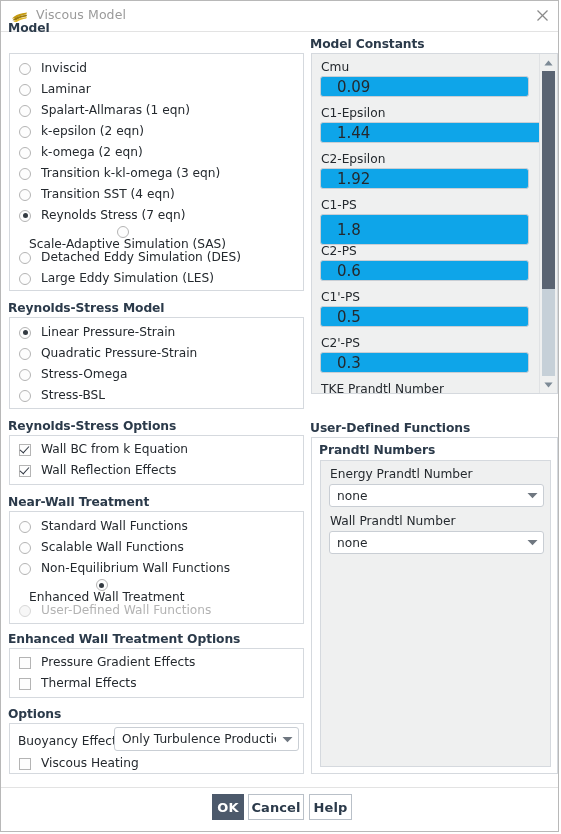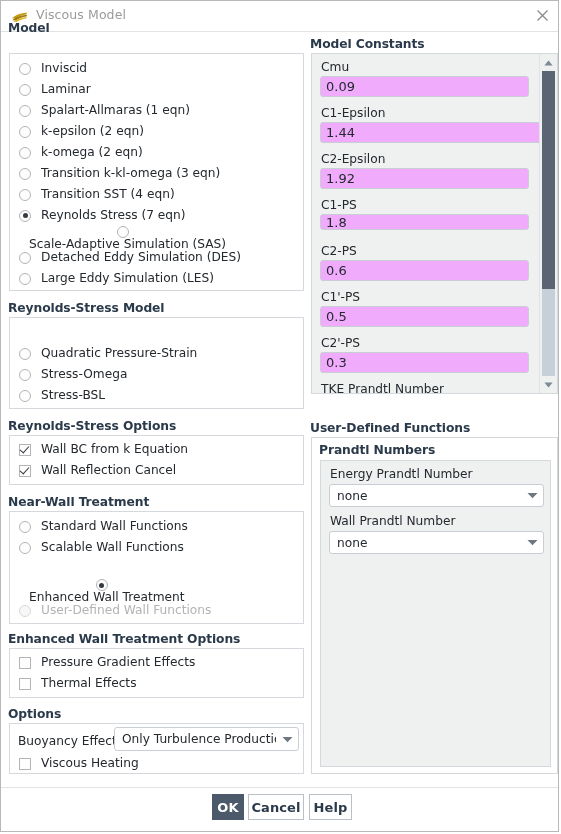--- a/index.html
+++ b/index.html
@@ -112,25 +112,25 @@
   .fld-label {
     position: absolute;
     font-size: 12.2px;
     color: #24292e;
     white-space: nowrap;
   }
   .textinput {
     position: absolute;
     border: 1px solid #c9ced4;
     border-radius: 3px;
-    background: #f0abfc;
-    box-sizing: border-box;
-    font-size: 13px;
+    background: #0ea5e9;
+    box-sizing: border-box;
+    font-size: 15px;
     color: #24292e;
-    padding: 0 0 0 5px;
+    padding: 0 0 0 16px;
     display: flex;
     align-items: center;
     cursor: text;
   }
 
   
   .combo {
     position: absolute;
     border: 1px solid #c9ced4;
     border-radius: 3px;
@@ -294,20 +294,24 @@
         <span class="opt-label">Detached Eddy Simulation (DES)</span>
       </div>
     <div class="radio-row" style="top:214px;">
         <span class="radio"></span>
         <span class="opt-label">Large Eddy Simulation (LES)</span>
       </div>
   </div>
 
   <div class="sect-title" style="left:7px; top:300px;">Reynolds-Stress Model</div>
   <div class="groupbox" style="left:8px; top:316px; width:295px; height:92px;">
+    <div class="radio-row" style="top:4px;">
+        <span class="radio on"></span>
+        <span class="opt-label">Linear Pressure-Strain</span>
+      </div>
     <div class="radio-row" style="top:25px;">
         <span class="radio"></span>
         <span class="opt-label">Quadratic Pressure-Strain</span>
       </div>
     <div class="radio-row" style="top:46px;">
         <span class="radio"></span>
         <span class="opt-label">Stress-Omega</span>
       </div>
     <div class="radio-row" style="top:67px;">
         <span class="radio"></span>
@@ -316,33 +320,37 @@
   </div>
 
   <div class="sect-title" style="left:7px; top:418px;">Reynolds-Stress Options</div>
   <div class="groupbox" style="left:8px; top:434px; width:295px; height:50px;">
     <div class="check-row" style="top:3px;">
         <span class="checkbox on"></span>
         <span class="opt-label">Wall BC from k Equation</span>
       </div>
     <div class="check-row" style="top:24px;">
         <span class="checkbox on"></span>
-        <span class="opt-label">Wall Reflection Cancel</span>
+        <span class="opt-label">Wall Reflection Effects</span>
       </div>
   </div>
 
   <div class="sect-title" style="left:7px; top:494px;">Near-Wall Treatment</div>
   <div class="groupbox" style="left:8px; top:510px; width:295px; height:113px;">
     <div class="radio-row" style="top:4px;">
         <span class="radio"></span>
         <span class="opt-label">Standard Wall Functions</span>
       </div>
     <div class="radio-row" style="top:25px;">
         <span class="radio"></span>
         <span class="opt-label">Scalable Wall Functions</span>
+      </div>
+    <div class="radio-row" style="top:46px;">
+        <span class="radio"></span>
+        <span class="opt-label">Non-Equilibrium Wall Functions</span>
       </div>
     <div class="radio-row" style="top:67px;flex-direction:column;">
         <span class="radio on"></span>
         <span class="opt-label">Enhanced Wall Treatment</span>
       </div>
     <div class="radio-row" style="top:88px;">
         <span class="radio disabled"></span>
         <span class="opt-label disabled">User-Defined Wall Functions</span>
       </div>
   </div>
@@ -382,21 +390,21 @@
       <div class="fld-label" style="left:9px; top:6px;">Cmu</div>
       <div class="textinput" style="left:8px; top:22px; width:209px; height:21px;">0.09</div>
 
       <div class="fld-label" style="left:9px; top:52px;">C1-Epsilon</div>
       <div class="textinput" style="left:8px; top:68px; width:250px; height:21px;">1.44</div>
 
       <div class="fld-label" style="left:9px; top:98px;">C2-Epsilon</div>
       <div class="textinput" style="left:8px; top:114px; width:209px; height:21px;">1.92</div>
 
       <div class="fld-label" style="left:9px; top:144px;">C1-PS</div>
-      <div class="textinput" style="left:8px; top:160px; width:209px; height:16px;">1.8</div>
+      <div class="textinput" style="left:8px; top:160px; width:209px; height:31px;">1.8</div>
 
       <div class="fld-label" style="left:9px; top:190px;">C2-PS</div>
       <div class="textinput" style="left:8px; top:206px; width:209px; height:21px;">0.6</div>
 
       <div class="fld-label" style="left:9px; top:236px;">C1'-PS</div>
       <div class="textinput" style="left:8px; top:252px; width:209px; height:21px;">0.5</div>
 
       <div class="fld-label" style="left:9px; top:282px;">C2'-PS</div>
       <div class="textinput" style="left:8px; top:298px; width:209px; height:21px;">0.3</div>
 

